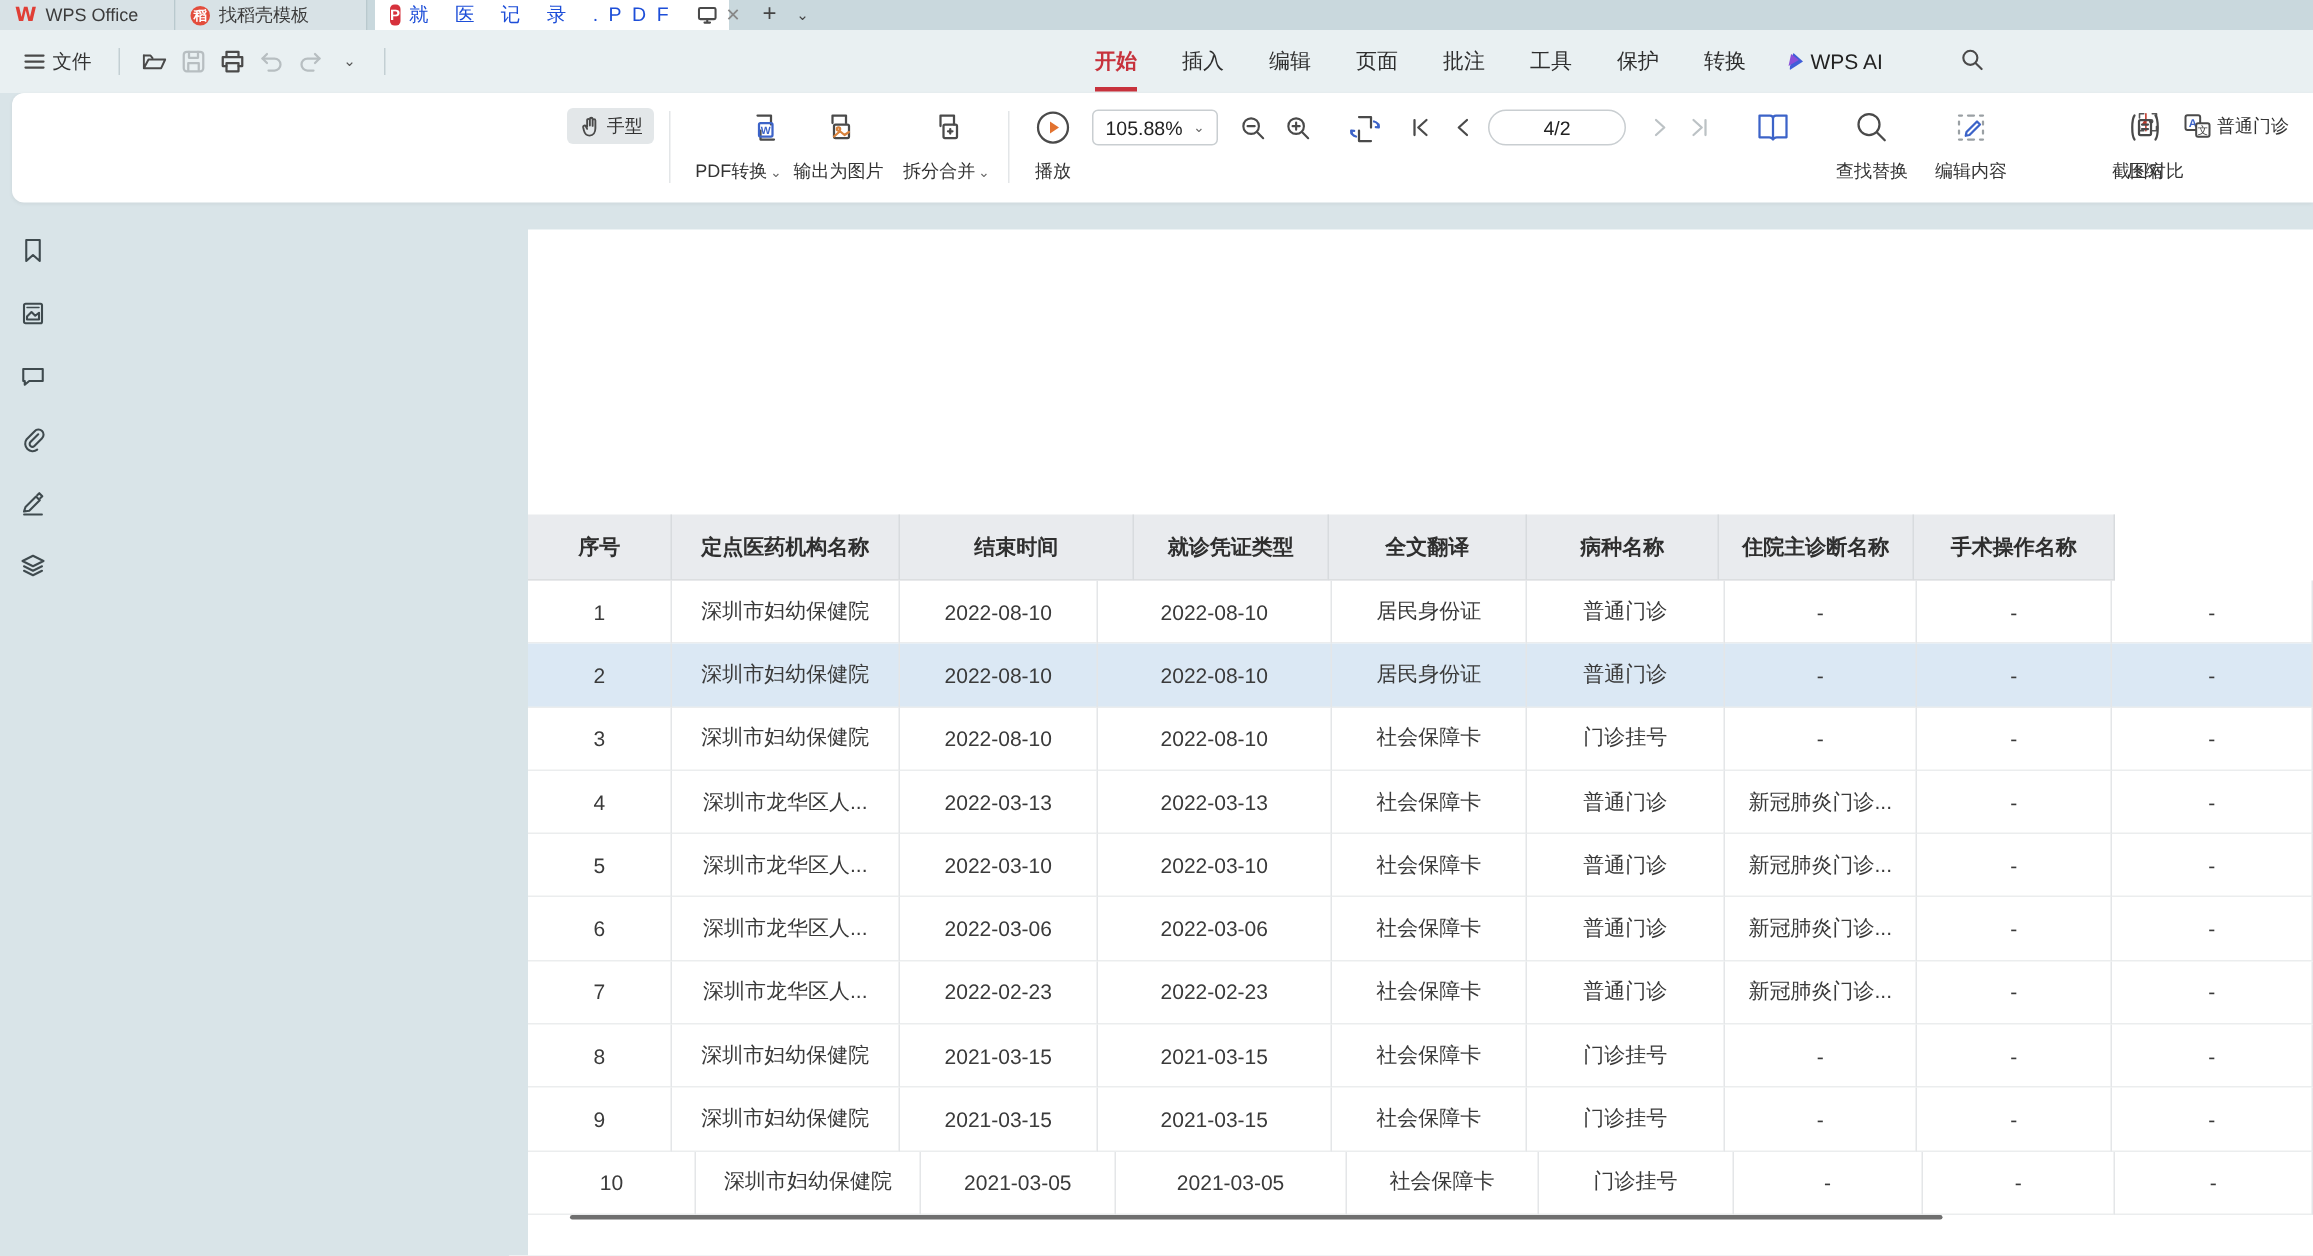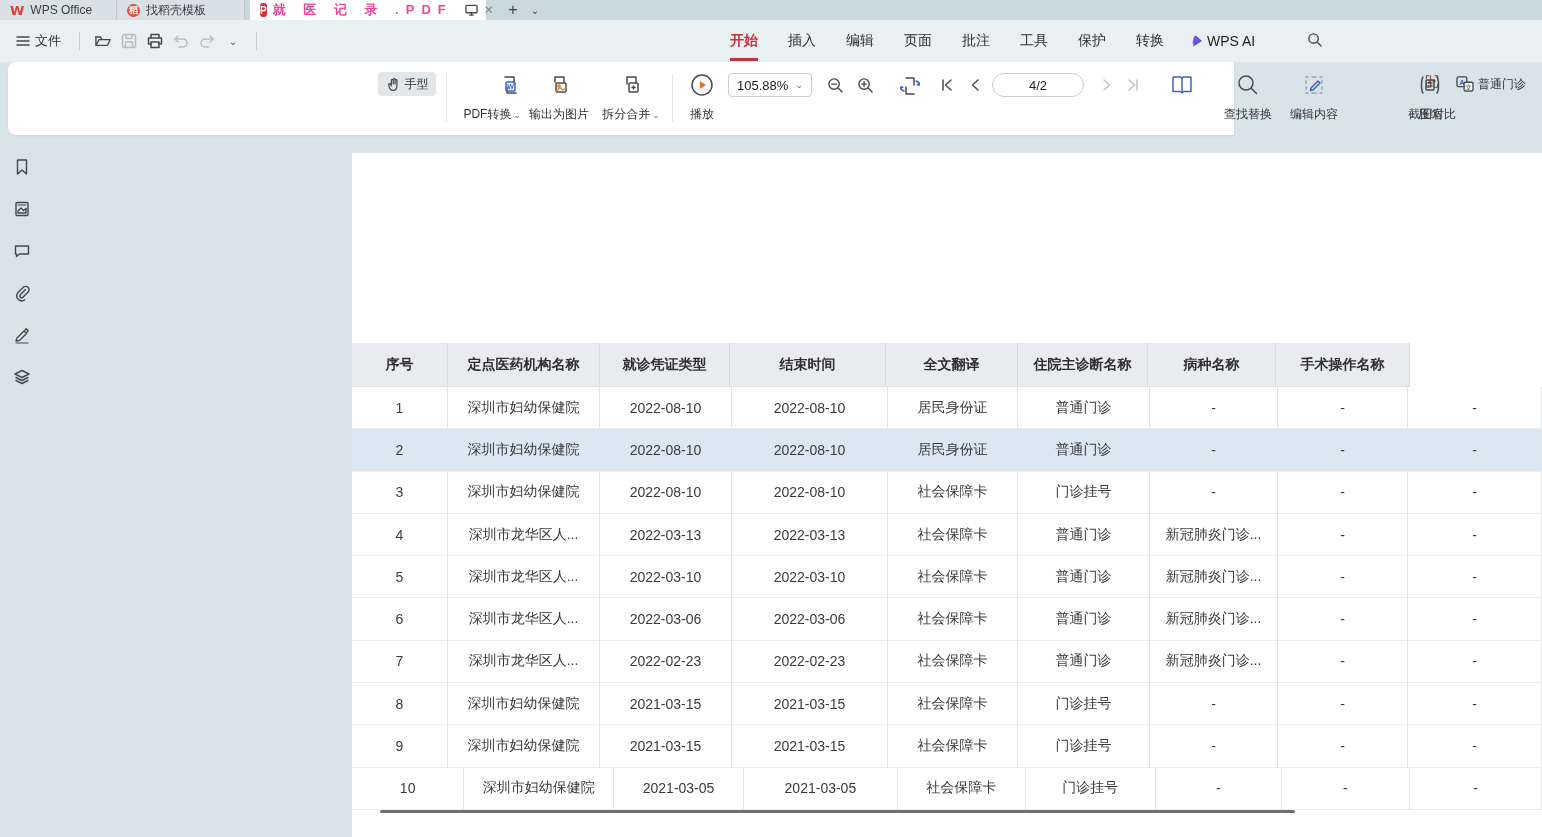--- a/index.html
+++ b/index.html
@@ -5,21 +5,21 @@
   * { margin:0; padding:0; box-sizing:border-box; }
   html,body { width:1542px; height:837px; overflow:hidden; font-family:"Liberation Sans","DejaVu Sans",sans-serif; }
   body { background:#d9e4e8; position:relative; color:#333; }
 
   
   .tabbar { position:absolute; left:0; top:0; width:1542px; height:20px; background:#c9d8dd; display:flex; align-items:stretch; }
   .tab { display:flex; align-items:center; gap:6px; padding:0 10px; font-size:12px; color:#3c3c3c; position:relative; }
   .tab.inactive { background:#d8e2e6; border-right:1px solid #b9c9ce; }
   .tab.active { background:#ffffff; border-radius:0; }
   .tab .tab-title { white-space:nowrap; }
-  .tab.active .tab-title { letter-spacing:7px; font-size:13px; color:#ec4899;font-weight:bold; }
+  .tab.active .tab-title { letter-spacing:7px; font-size:13px; color:#1d4ed8; }
   .wps-logo { color:#e03e35; font-weight:bold; font-size:13px; font-family:"DejaVu Sans",sans-serif; }
   .docer-ico { width:13px; height:13px; border-radius:50%; background:#e34d3c; color:#fff; font-size:9px; font-weight:bold; display:flex; align-items:center; justify-content:center; }
   .pdf-ico { width:14px; height:14px; border-radius:3px; background:#d6313c; color:#fff; font-size:10px; font-weight:bold; display:flex; align-items:center; justify-content:center; }
   .tab-ctl { color:#6b7a80; font-size:12px; display:flex; align-items:center; justify-content:center; width:20px; height:20px; cursor:default; }
   .tab.active .tab-ctl { color:#888; }
   .newtab { font-size:16px; color:#444; width:26px; height:20px; display:flex; align-items:center; justify-content:center; }
   .tabchev { font-size:10px; color:#444; width:18px; height:20px; display:flex; align-items:center; justify-content:center; }
 
   
   .menubar { position:absolute; left:0; top:20px; width:1542px; height:42px; background:#e9f0f2; display:flex; align-items:center; }
@@ -32,21 +32,21 @@
   .menu-item { padding:2px 0; position:relative; white-space:nowrap; }
   .menu-item.active { color:#c7323c; font-weight:bold; }
   .menu-item.active::after { content:""; position:absolute; left:0; right:0; bottom:-9px; height:3px; background:#c7323c; }
   .wpsai { display:flex; align-items:center; gap:5px; font-size:14px; color:#222; }
   .ai-logo { width:0; height:0; border-left:8px solid #3f5ed8; border-top:6px solid transparent; border-bottom:6px solid transparent; transform:skewX(-12deg); border-radius:2px; position:relative; }
   .ai-logo::after { content:""; position:absolute; left:-9px; top:-5px; width:0; height:0; border-left:6px solid #8a4fd8; border-top:4px solid transparent; border-bottom:4px solid transparent; }
   .menu-search { margin-left:22px; }
   .menu-search svg { width:15px; height:15px; }
 
   
-  .toolbar { position:absolute; left:8px; top:62px; width:1226px; height:73px; background:#ffffff; border-radius:8px 0 0 8px; box-shadow:0 1px 3px rgba(0,0,0,.06); }
+  .toolbar { position:absolute; left:8px; top:62px; width:1534px; height:73px; background:#ffffff; border-radius:8px 0 0 8px; box-shadow:0 1px 3px rgba(0,0,0,.06); }
   .tb { position:absolute; display:flex; align-items:center; justify-content:center; gap:4px; font-size:12px; color:#333; white-space:nowrap; }
   .pill { background:#e3e7e9; border-radius:4px; }
   .tb-divider { position:absolute; width:1px; background:#e3e6e8; top:12px; height:48px; }
   .bigbtn { position:absolute; display:flex; flex-direction:column; align-items:center; justify-content:space-between; height:50px; top:11px; font-size:12px; color:#333; }
   .bigbtn svg { width:24px; height:24px; }
   .chev { font-size:9px; color:#666; margin-left:2px; }
   .zoombox { position:absolute; left:720px; top:11px; width:84px; height:24px; border:1px solid #c9ced1; border-radius:4px; display:flex; align-items:center; justify-content:space-between; padding:0 8px; font-size:13px; color:#222; background:#fff; }
   .pagebox { position:absolute; left:984px; top:11px; width:92px; height:24px; border:1px solid #c9ced1; border-radius:12px; display:flex; align-items:center; justify-content:center; font-size:13px; color:#222; background:#fff; }
   .smico { width:22px; height:20px; display:flex; align-items:center; justify-content:center; }
   .smico svg { width:17px; height:17px; }
@@ -415,25 +415,25 @@
         <path d="M3 9.5l6 3 6-3M3 12.5l6 3 6-3" fill="none"></path>
       </svg>
   </div>
 </div>
 
 <div class="page">
   <div class="medtable" id="medtable">
       <div class="trow thead">
         <div class="tcell" style="width: 96px;">序号</div>
         <div class="tcell" style="width: 152px;">定点医药机构名称</div>
+        <div class="tcell" style="width: 156px;">结束时间</div>
         <div class="tcell" style="width: 130px;">就诊凭证类型</div>
-        <div class="tcell" style="width: 156px;">结束时间</div>
         <div class="tcell" style="width: 132px;">全文翻译</div>
+        <div class="tcell" style="width: 128px;">病种名称</div>
         <div class="tcell" style="width: 130px;">住院主诊断名称</div>
-        <div class="tcell" style="width: 128px;">病种名称</div>
         <div class="tcell" style="width: 134px;">手术操作名称</div>
       </div>
       <div class="trow">
         <div class="tcell" style="width: 96px;">1</div>
         <div class="tcell" style="width: 152px;">深圳市妇幼保健院</div>
         <div class="tcell" style="width: 132px;">2022-08-10</div>
         <div class="tcell" style="width: 156px;">2022-08-10</div>
         <div class="tcell" style="width: 130px;">居民身份证</div>
         <div class="tcell" style="width: 132px;">普通门诊</div>
         <div class="tcell" style="width: 128px;">-</div>

